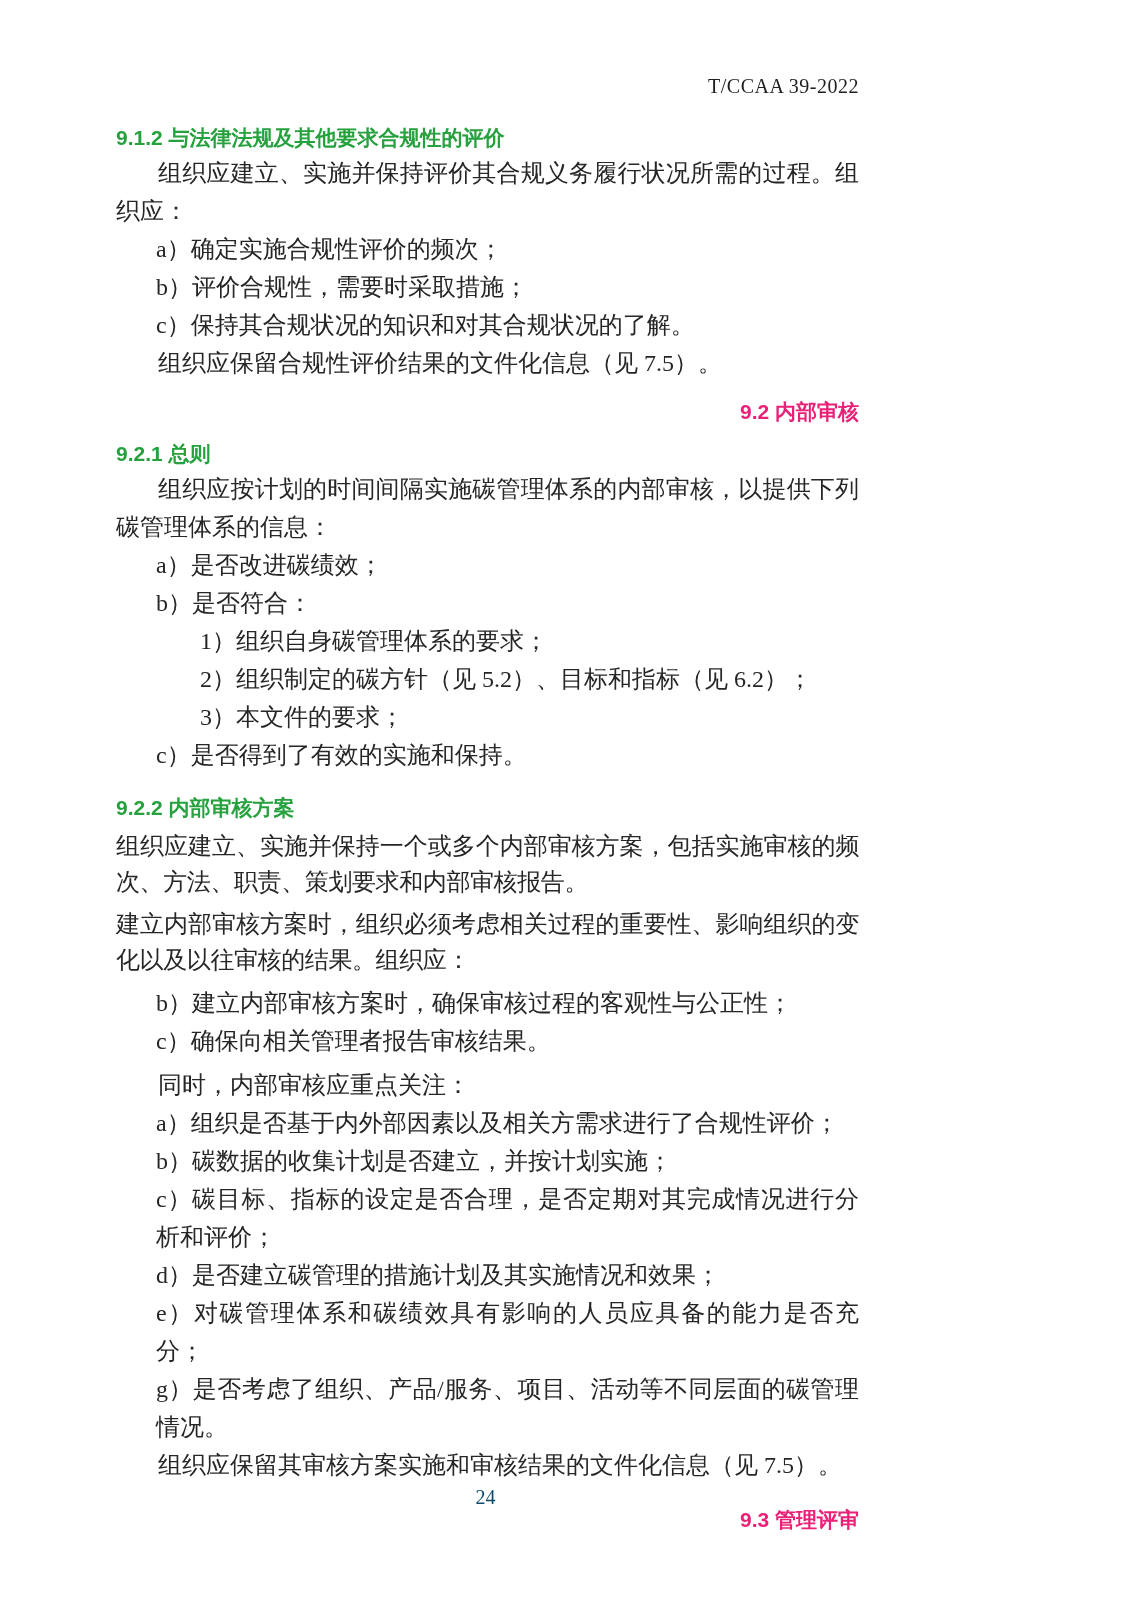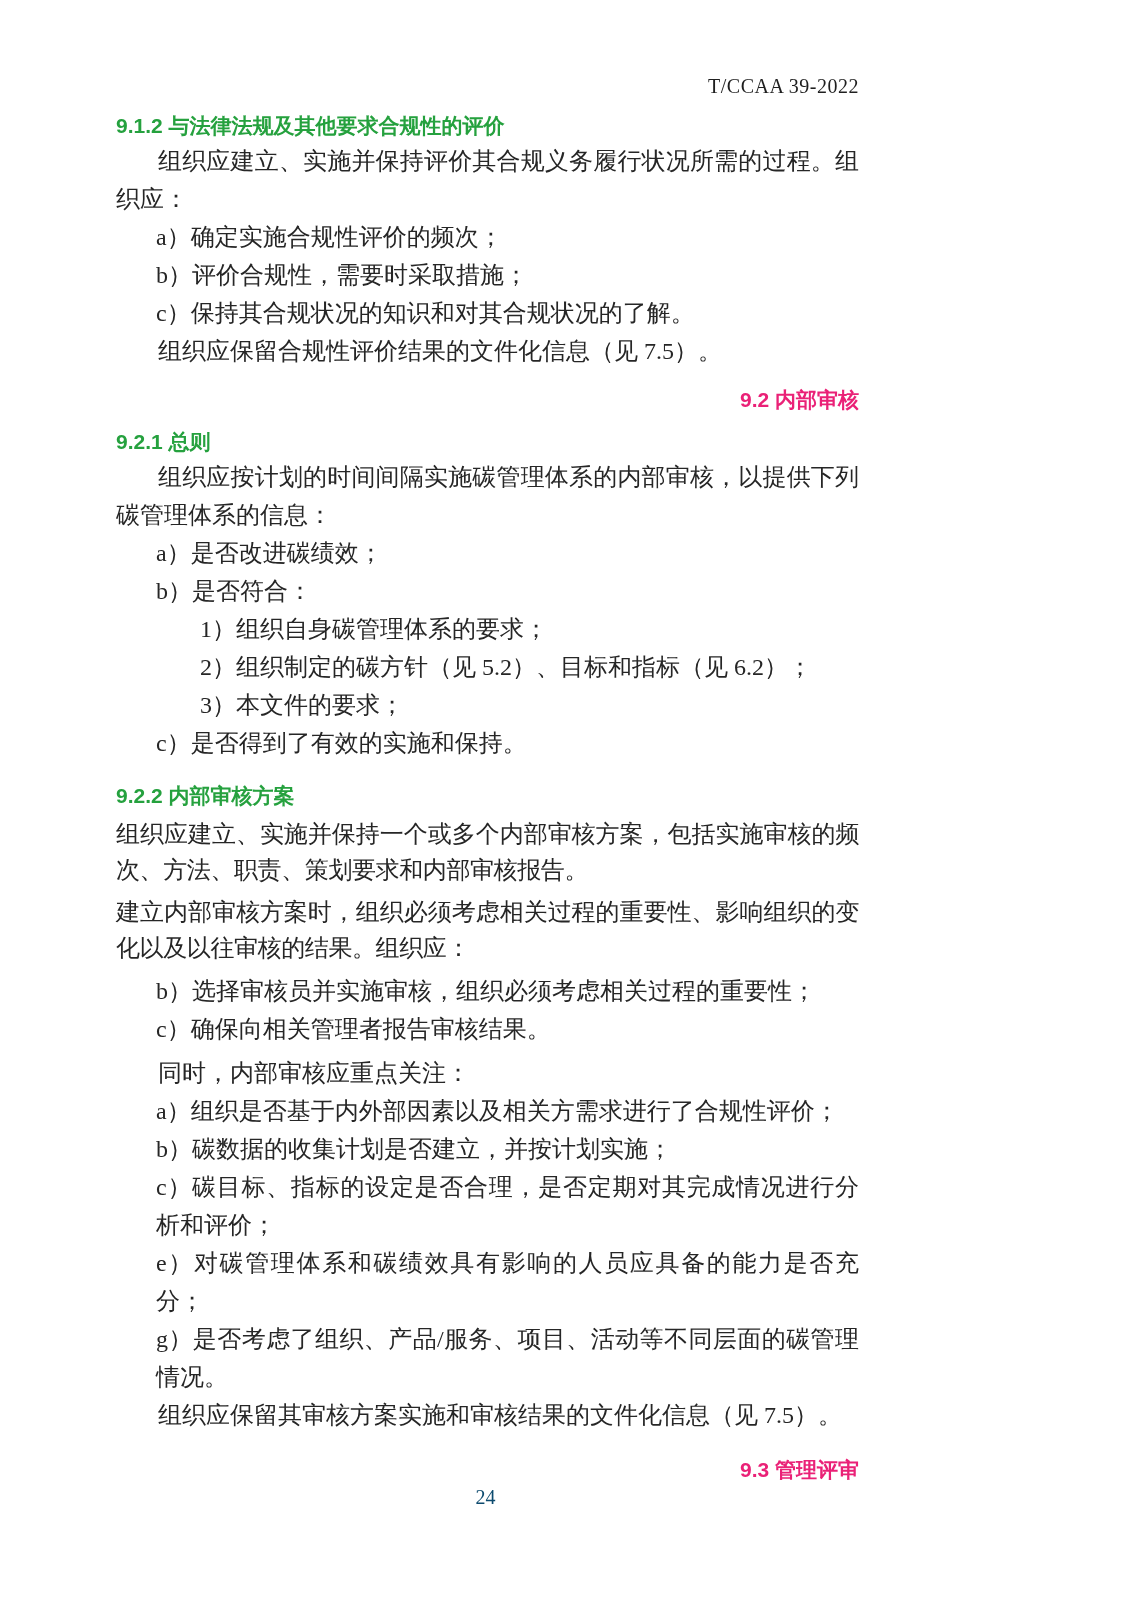--- a/index.html
+++ b/index.html
@@ -29,21 +29,21 @@
   }
   h2 {
     font-family: "Liberation Sans", "DejaVu Sans", sans-serif;
     font-weight: 700;
     font-size: 21px;
     line-height: 28px;
     margin: 0 0 2px 0;
   }
   .h-green   { color: var(--green, #25A13E); }
   .h-magenta { color: var(--magenta, #EA2177); text-align: right; }
-  .mt-a { margin-top: 12px; }
+  .mt-a { margin-top: 24px; }
   .mt-b { margin-top: 16px; }
   .mt-c { margin-top: 14px; }
   .mt-d { margin-top: 20px; }
   .mt-e { margin-top: 22px; }
   p {
     margin: 0;
     font-size: 24px;
     line-height: 38px;
     text-align: justify;
   }
@@ -83,26 +83,27 @@
   <p class="item">a）是否改进碳绩效；</p>
   <p class="item">b）是否符合：</p>
   <p class="subitem">1）组织自身碳管理体系的要求；</p>
   <p class="subitem">2）组织制定的碳方针（见 5.2）、目标和指标（见 6.2）；</p>
   <p class="subitem">3）本文件的要求；</p>
   <p class="item">c）是否得到了有效的实施和保持。</p>
 
   <h2 class="h-green mt-d">9.2.2 内部审核方案</h2>
   <p class="wrap">组织应建立、实施并保持一个或多个内部审核方案，包括实施审核的频次、方法、职责、策划要求和内部审核报告。</p>
   <p class="wrap">建立内部审核方案时，组织必须考虑相关过程的重要性、影响组织的变化以及以往审核的结果。组织应：</p>
-  <p class="item">b）选择审核员并实施审核，组织必须考虑相关过程的重要性；</p>
+  <p class="item">b）建立内部审核方案时，确保审核过程的客观性与公正性；</p>
   <p class="item">c）确保向相关管理者报告审核结果。</p>
   <p class="para mt-s">同时，内部审核应重点关注：</p>
   <p class="item">a）组织是否基于内外部因素以及相关方需求进行了合规性评价；</p>
   <p class="item">b）碳数据的收集计划是否建立，并按计划实施；</p>
   <p class="item">c）碳目标、指标的设定是否合理，是否定期对其完成情况进行分析和评价；</p>
+  <p class="item">d）是否建立碳管理的措施计划及其实施情况和效果；</p>
   <p class="item">e）对碳管理体系和碳绩效具有影响的人员应具备的能力是否充分；</p>
   <p class="item">g）是否考虑了组织、产品/服务、项目、活动等不同层面的碳管理情况。</p>
   <p class="para">组织应保留其审核方案实施和审核结果的文件化信息（见 7.5）。</p>
 
   <h2 class="h-magenta mt-e">9.3 管理评审</h2>
 
   <div class="page-footer">24</div>
 </div>
 
 </body></html>

